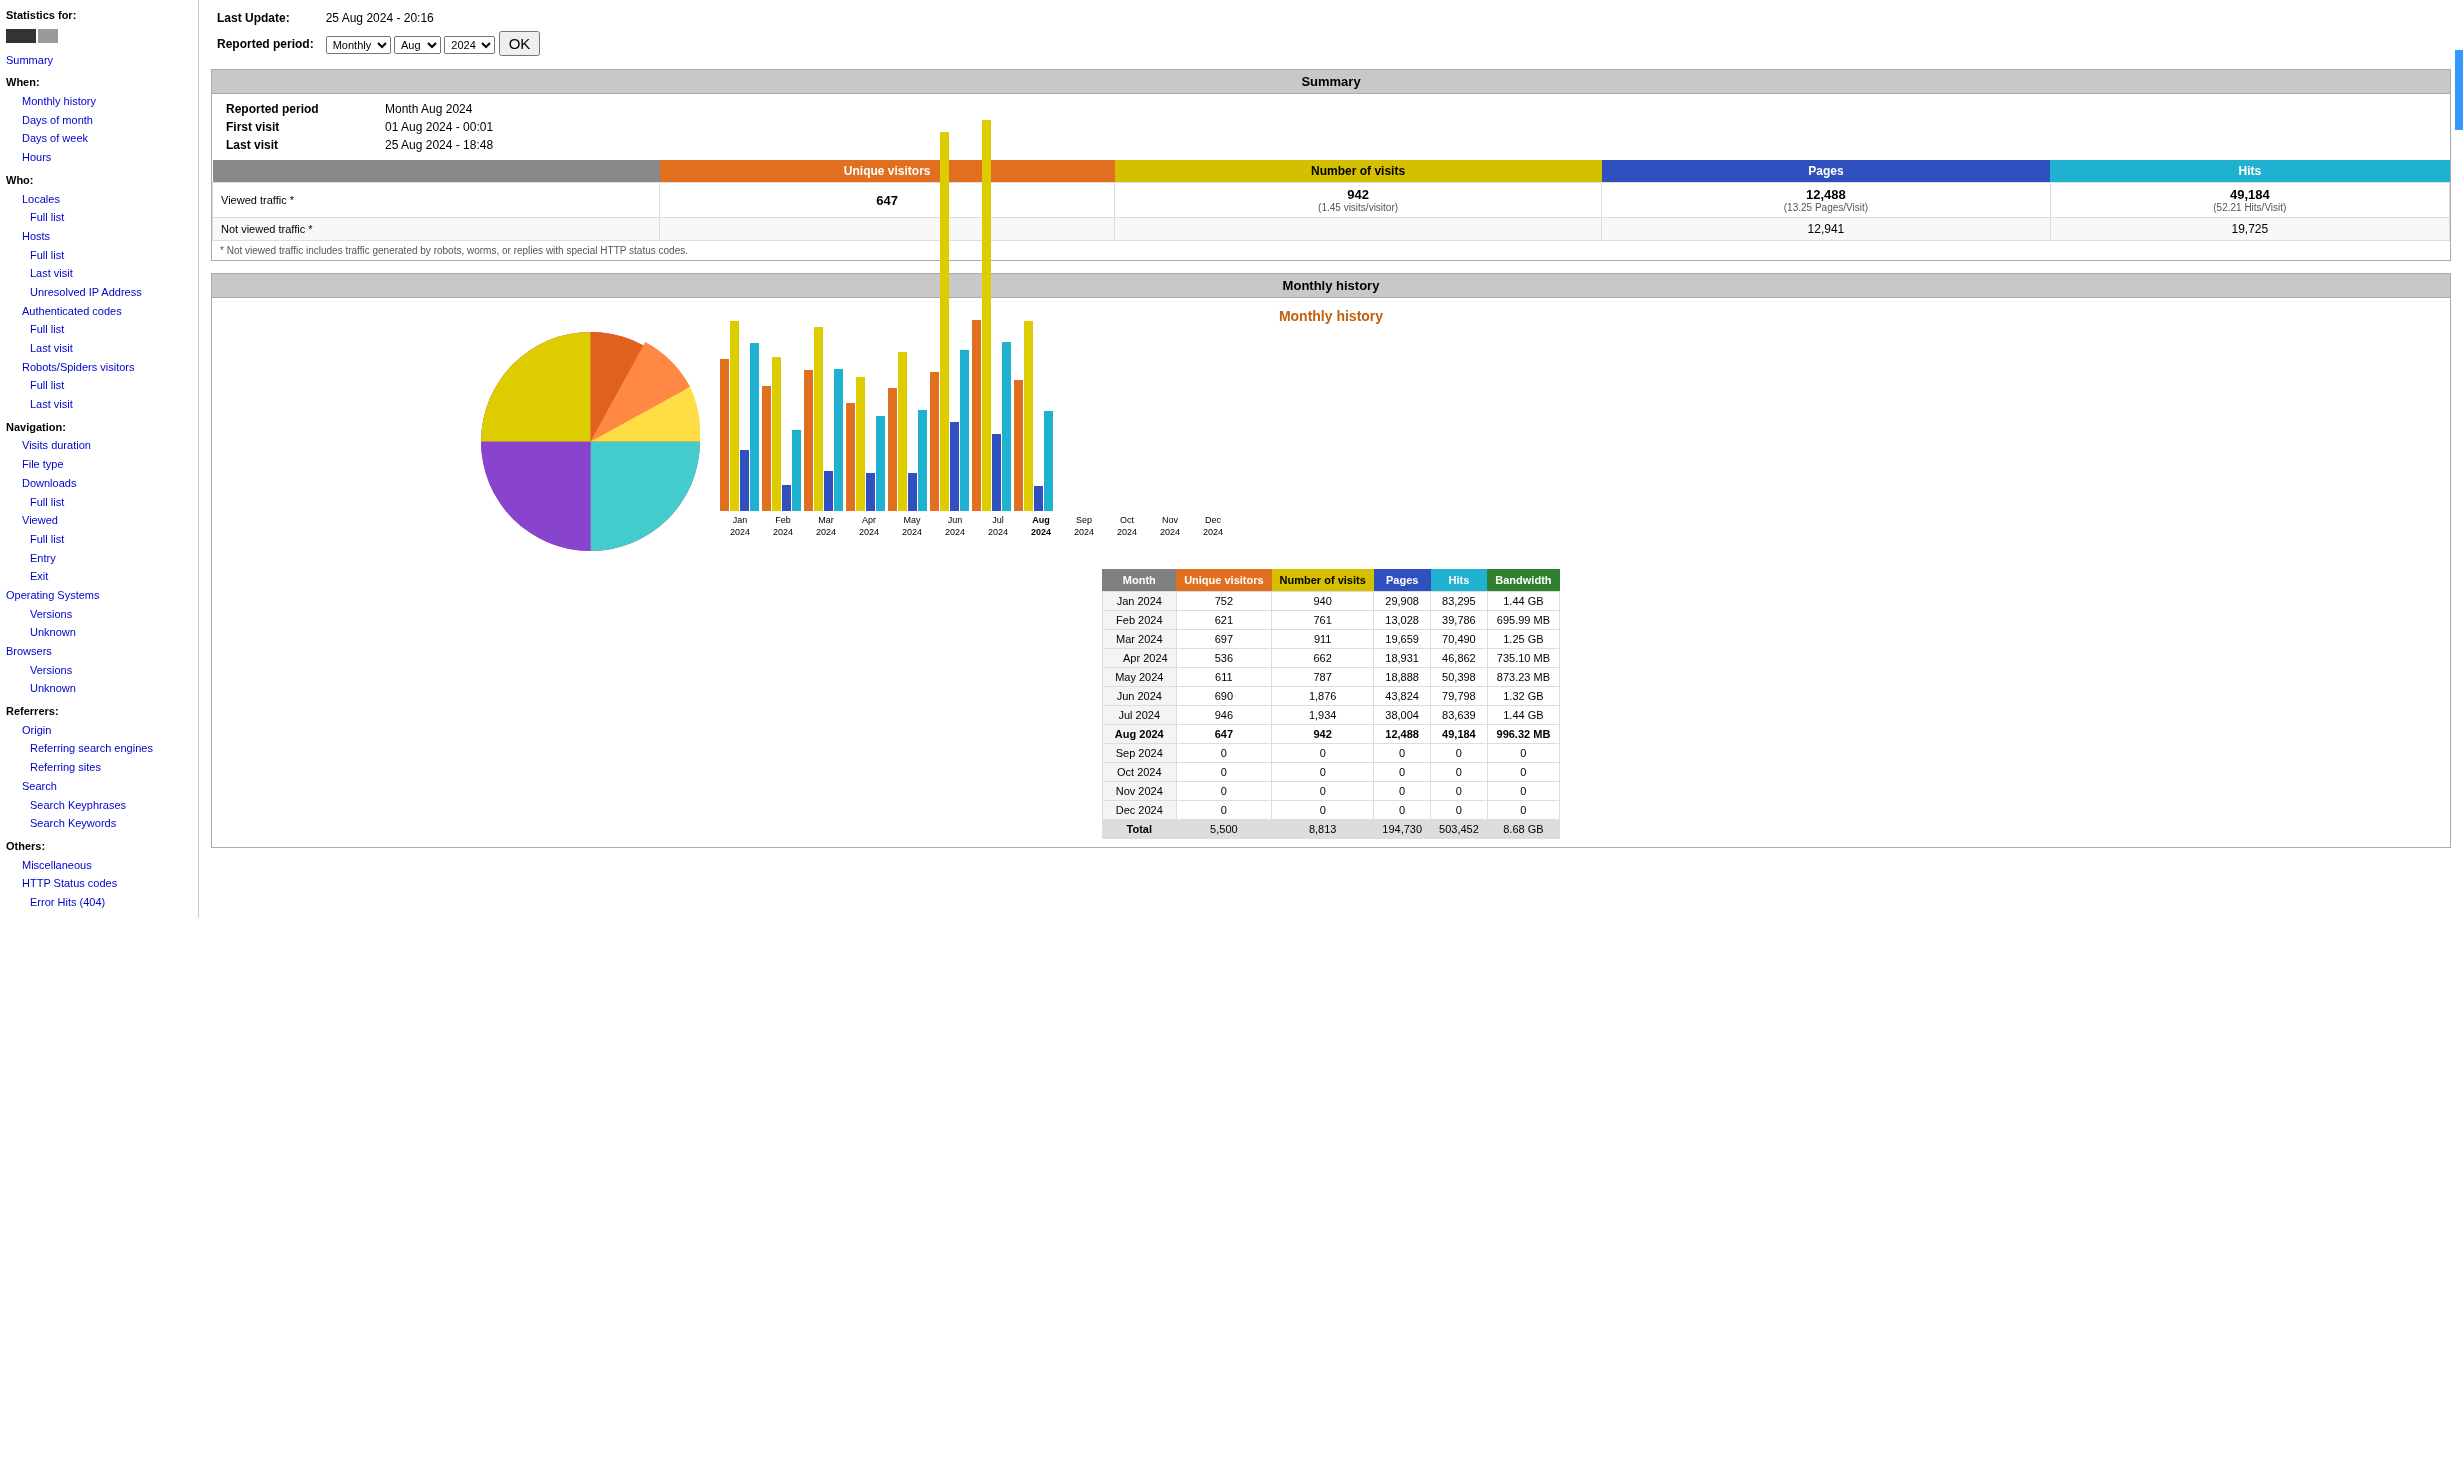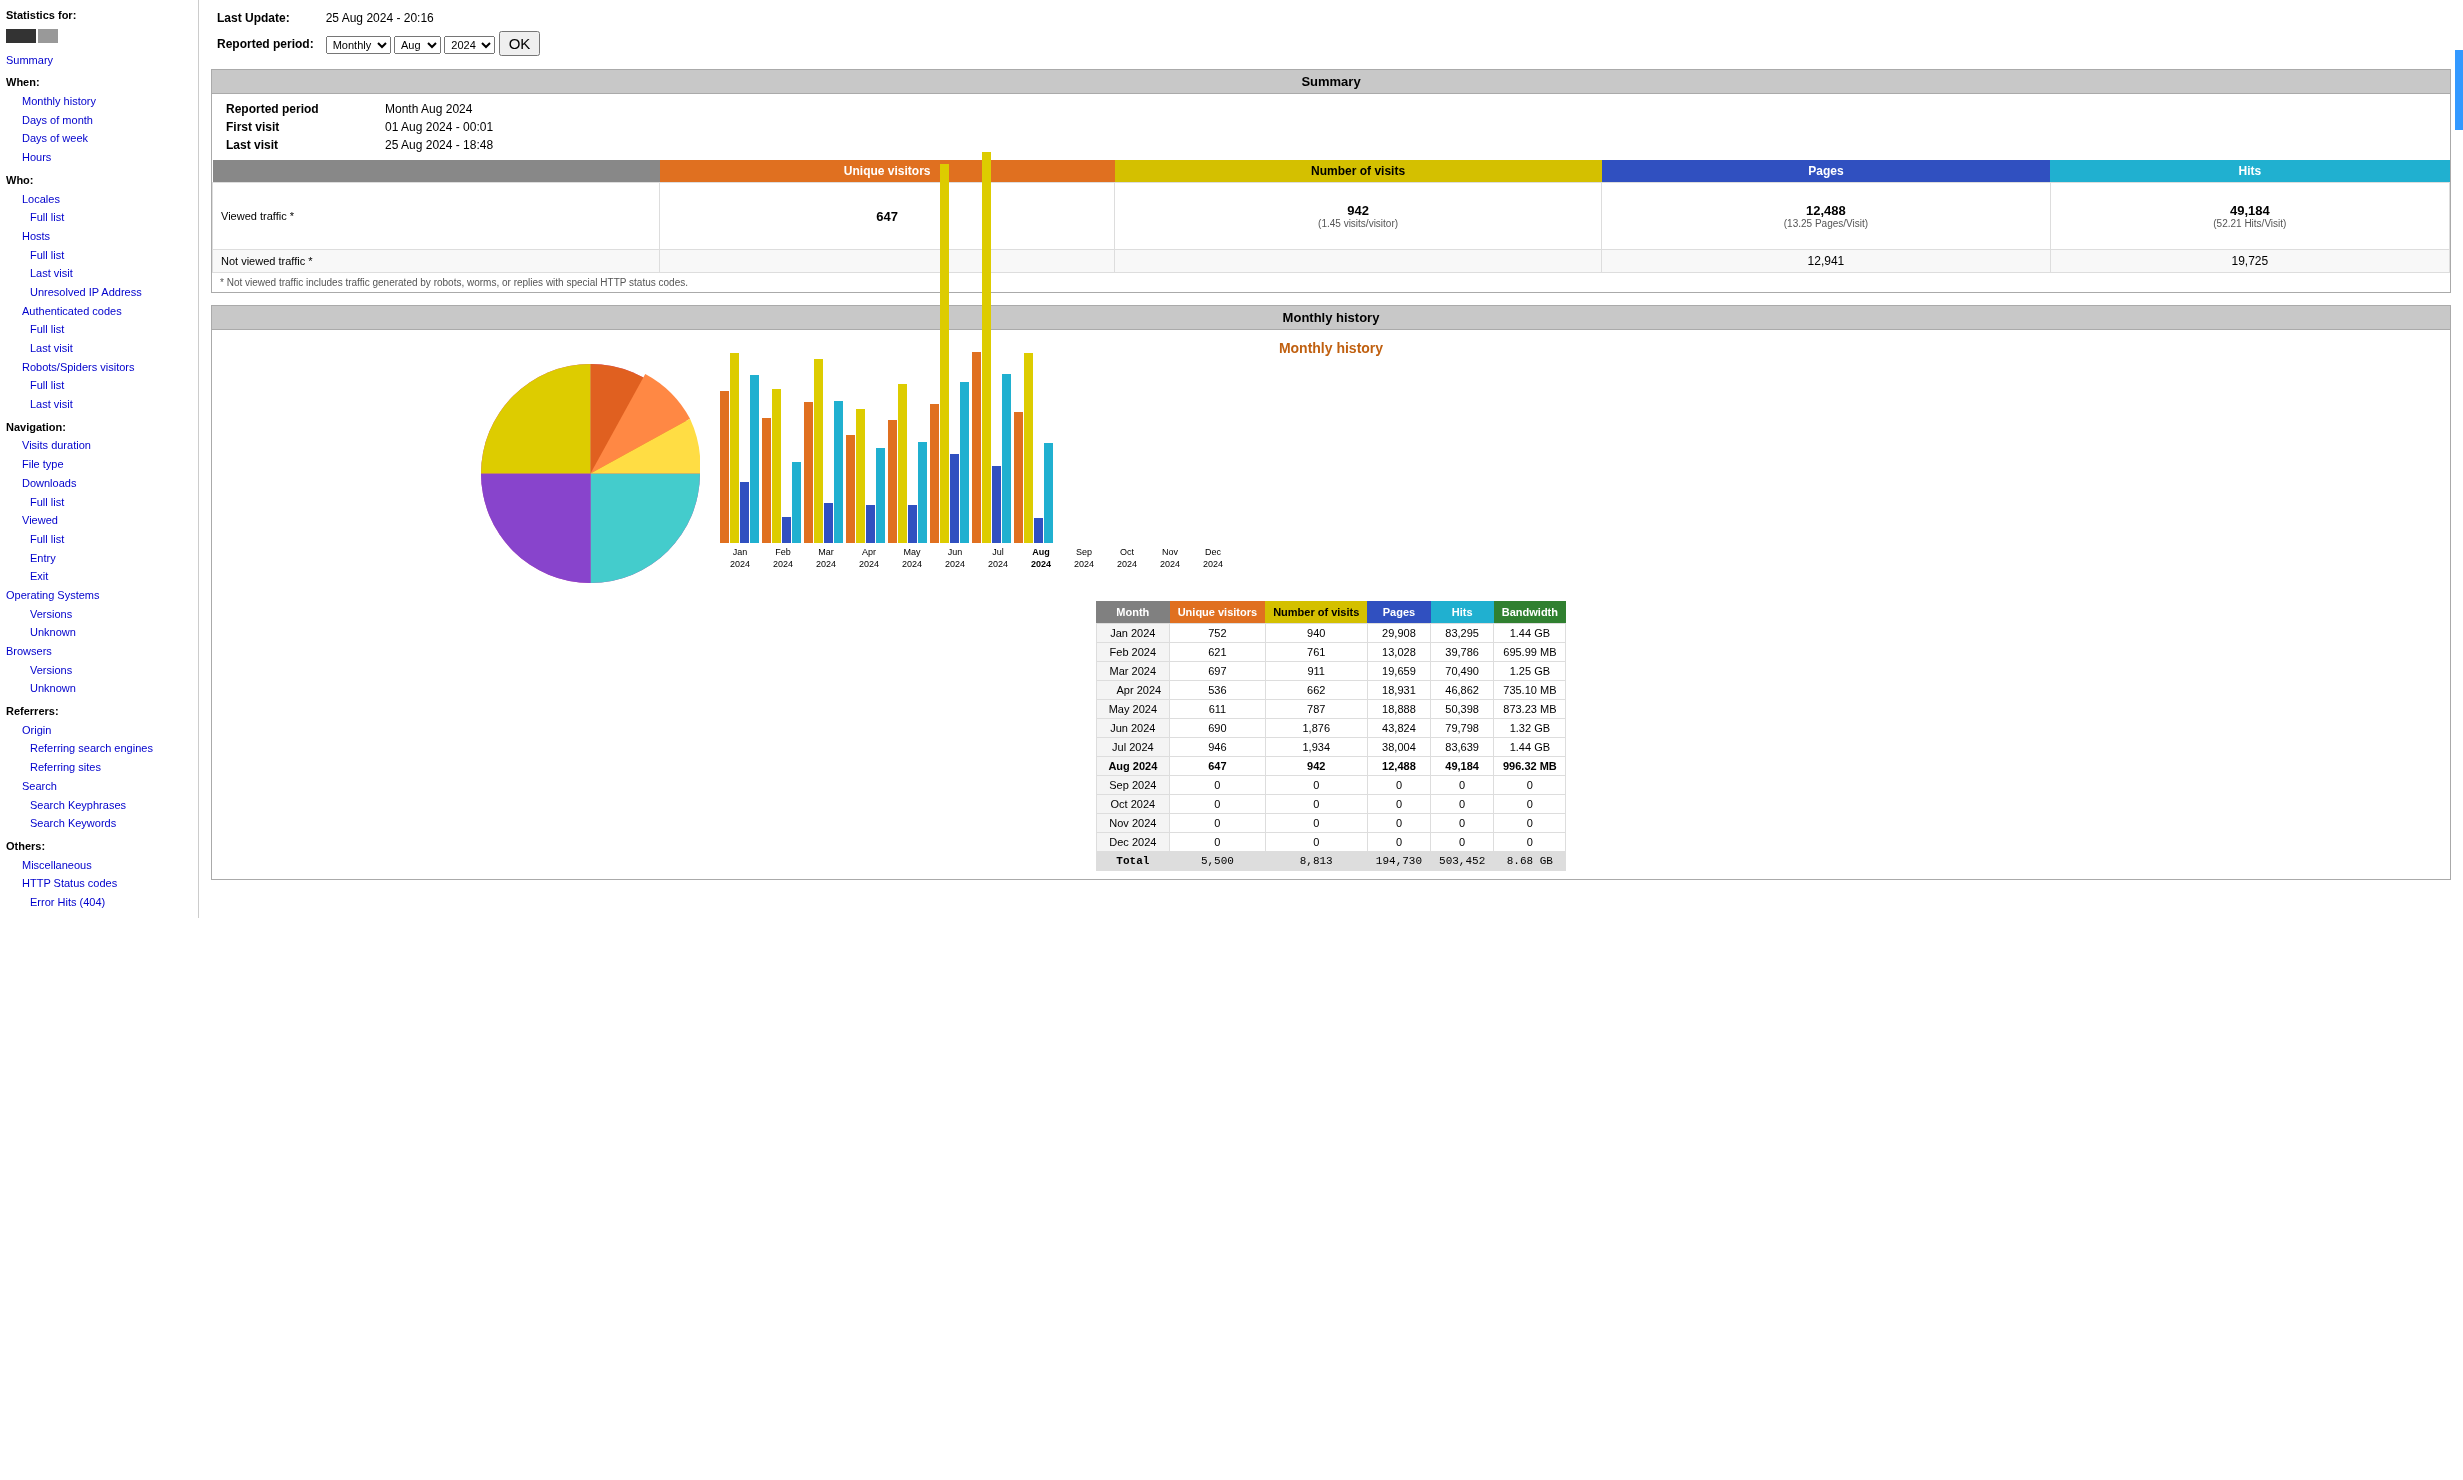--- a/index.html
+++ b/index.html
@@ -61,42 +61,42 @@
       padding: 4px 8px;
     }
     .col-unique { background: #e07020; margin-left: 13px; }
     .col-visits { background: #d4c000; color: #000 !important; }
     .col-pages { background: #3050c0; }
     .col-hits { background: #20b0d0; }
     .col-bandwidth { background: #308030; }
 
     .stats-data-row td {
       text-align: center;
-      padding: 20px 8px;
+      padding: 4px 8px;
       border: 1px solid #ddd;
     }
     .stats-data-row .val { font-weight: bold; font-size: 13px; }
     .stats-data-row .sub { font-size: 10px; color: #555; }
 
     .not-viewed-row td {
       text-align: center;
       padding: 4px 8px;
       border: 1px solid #ddd;
       background: #f8f8f8;
       margin-top: 39px;
     }
     .row-label { text-align: left !important; font-size: 11px; padding-left: 8px !important; }
     .footnote { font-size: 10px; color: #555; padding: 4px 8px; }
 
     
     .monthly-table { border-collapse: collapse; margin: 0 auto; font-size: 11px; }
     .monthly-table th { padding: 5px 8px; text-align: center; color: #fff; font-weight: bold; }
     .monthly-table td { padding: 3px 8px; text-align: center; border: 1px solid #ddd; }
     .monthly-table .bold-row td { font-weight: bold; }
-    .monthly-table .total-row { background: #86efac; font-family: Liberation Mono, monospace; }
+    .monthly-table .total-row { background: #86efac; }
     .th-month { background: #808080; }
   </style>
 </head>
 <body>
 
 <div id="sidebar">
   <div class="stats-for-label">Statistics for:</div>
   <div class="stats-bar">
     <div class="stats-bar-block" style="width:30px;"></div>
     <div class="stats-bar-block gray" style="width:20px;"></div>

